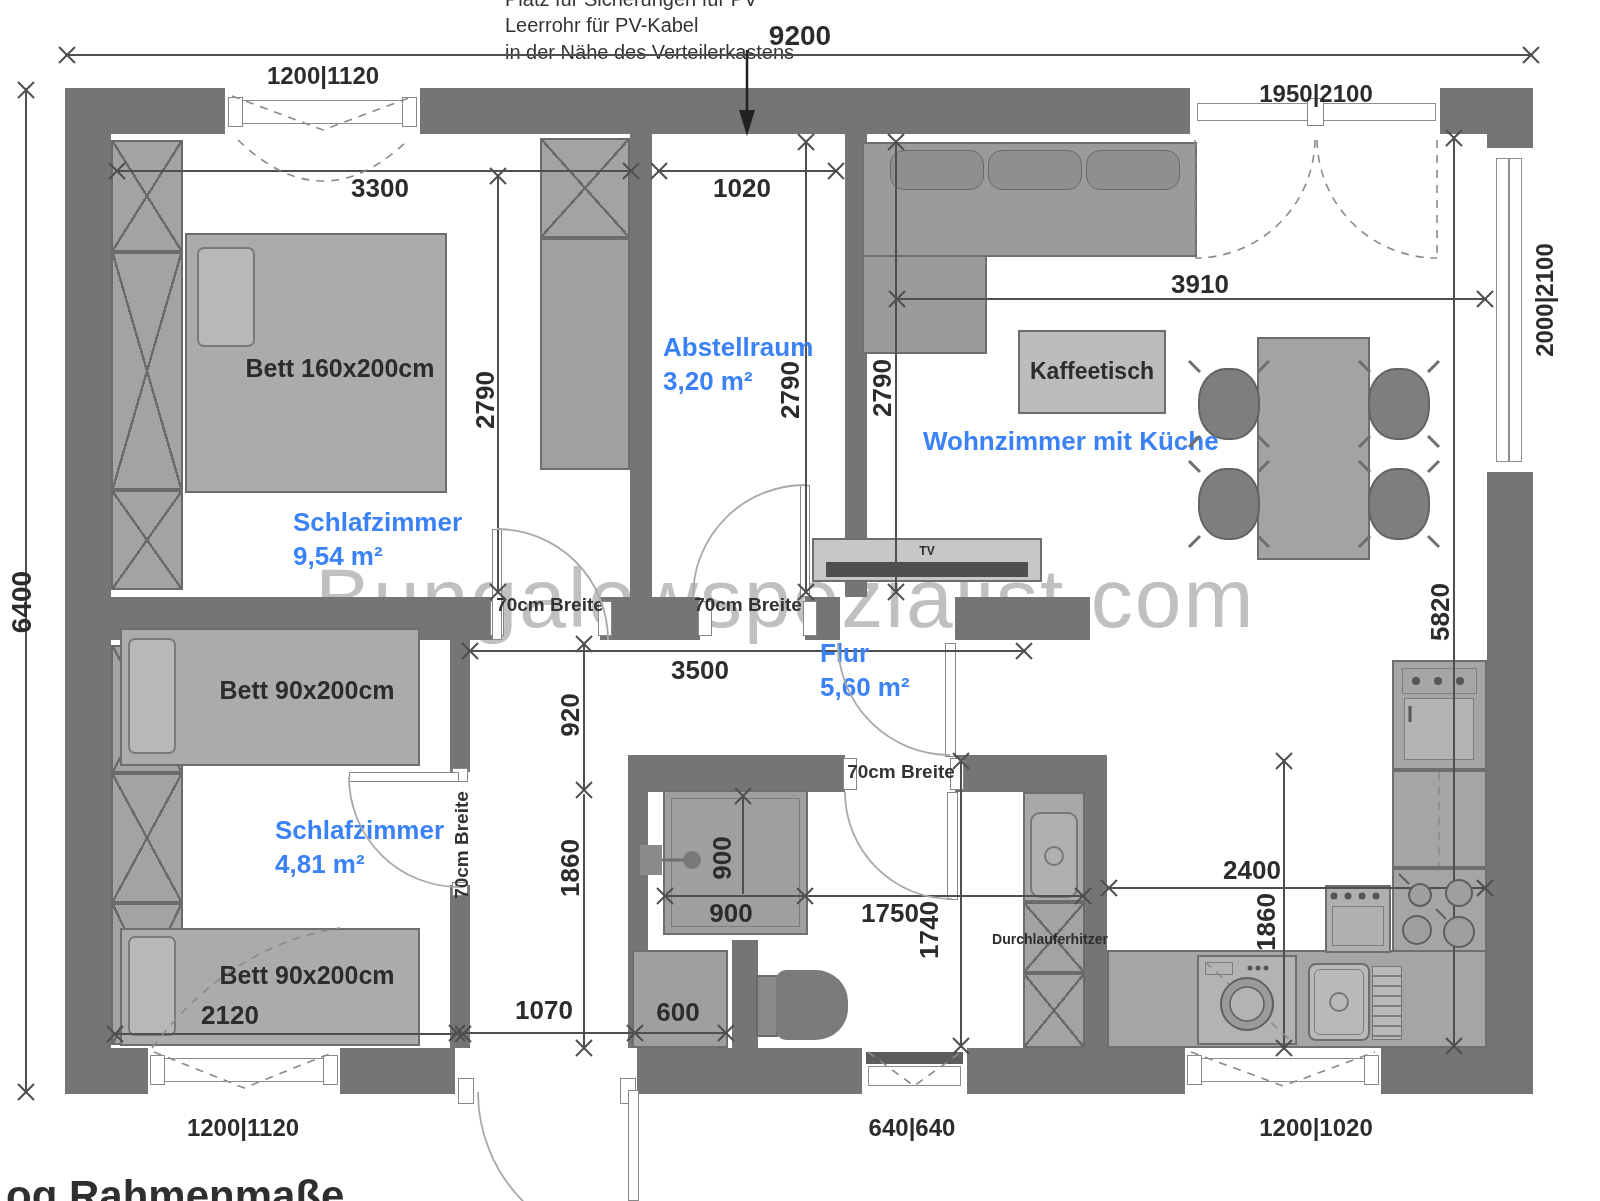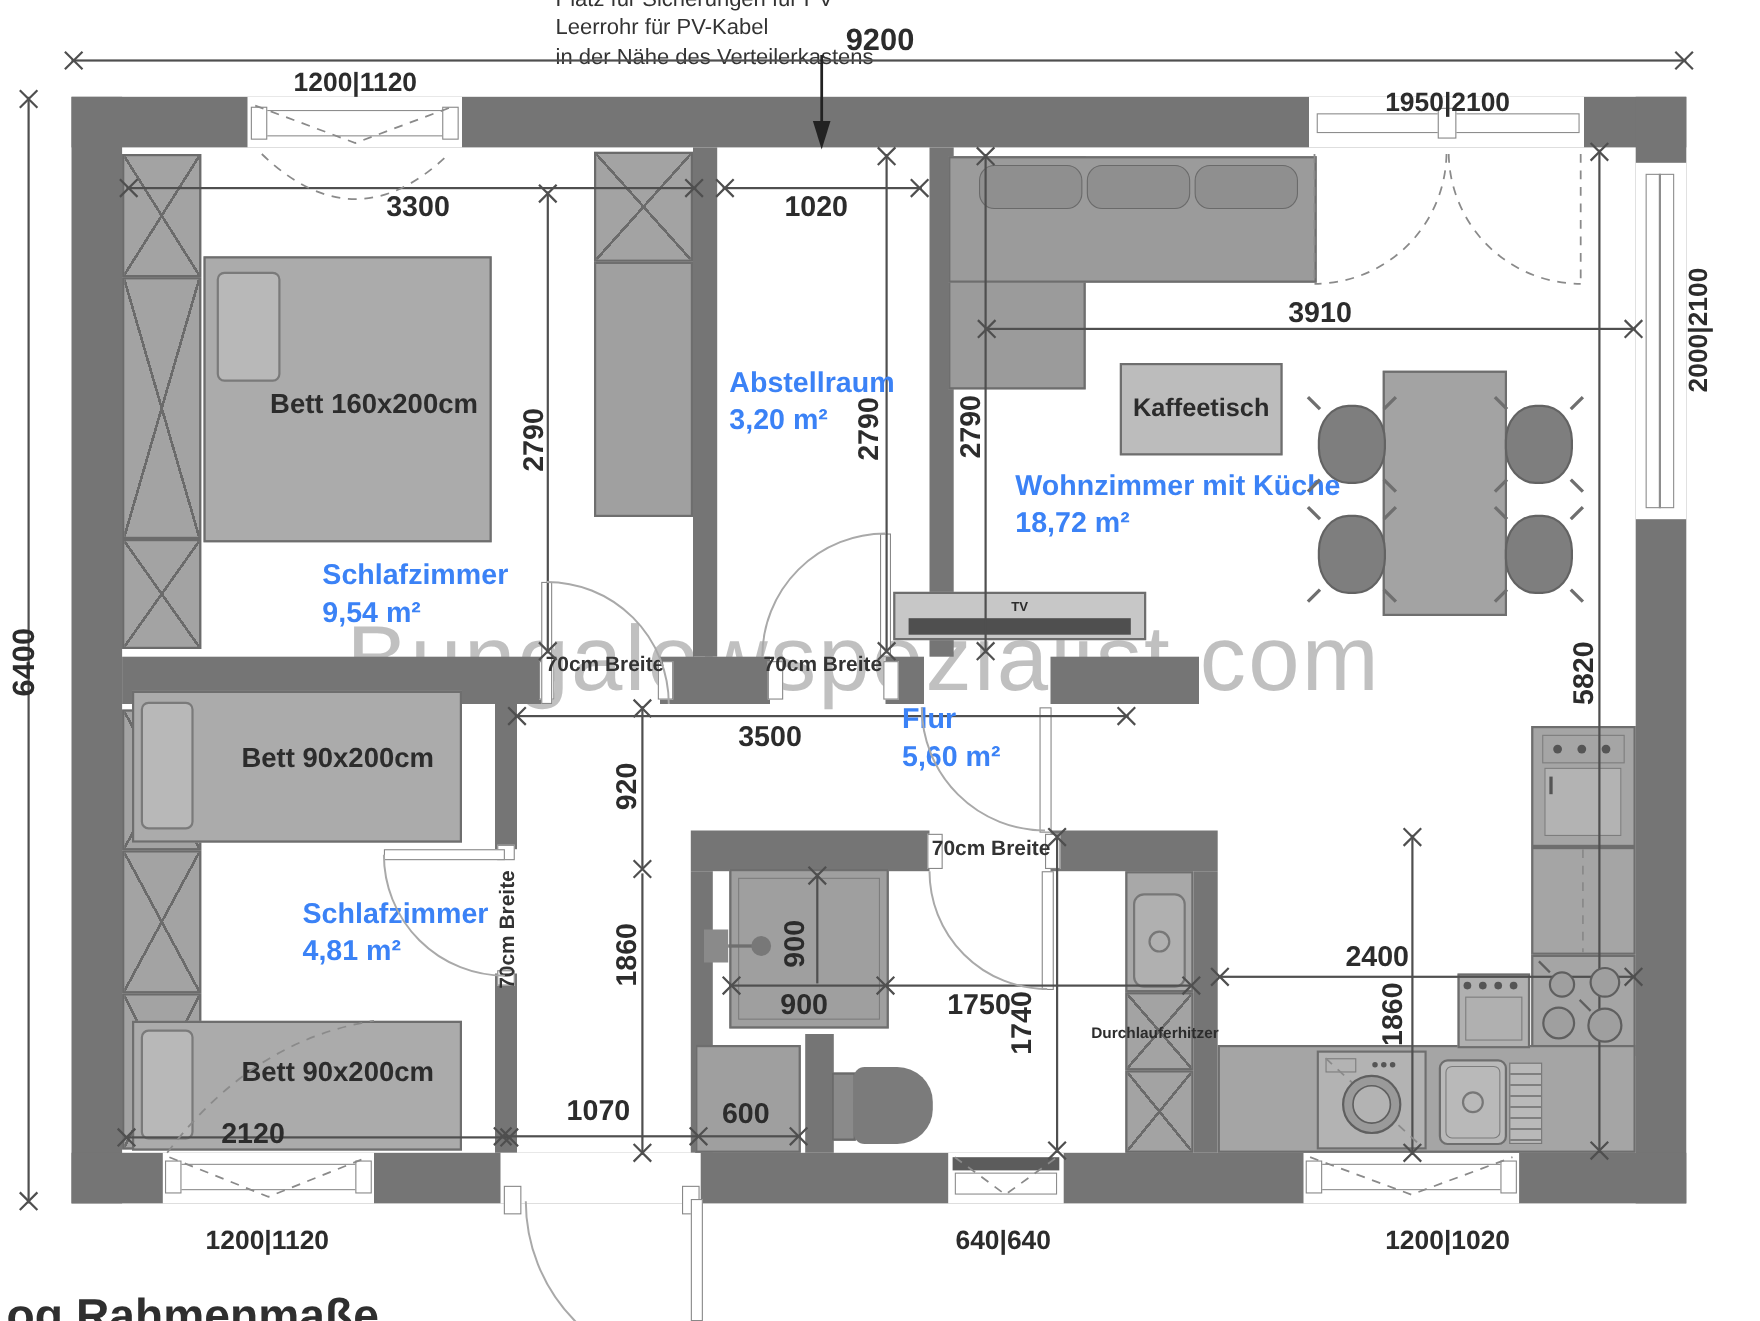--- a/index.html
+++ b/index.html
@@ -217,21 +217,21 @@
   <div class="lbl rot" style="left:1440px;top:612px;">5820</div>
   <div class="lbl" style="left:700px;top:670px;">3500</div>
   <div class="lbl rot" style="left:570px;top:715px;">920</div>
   <div class="lbl rot" style="left:570px;top:868px;">1860</div>
   <div class="lbl rot" style="left:722px;top:858px;">900</div>
   <div class="lbl" style="left:731px;top:913px;">900</div>
   <div class="lbl" style="left:890px;top:913px;">1750</div>
   <div class="lbl rot" style="left:929px;top:930px;">1740</div>
   <div class="lbl" style="left:1252px;top:870px;">2400</div>
   <div class="lbl rot" style="left:1266px;top:922px;">1860</div>
-  <div class="lbl" style="left:230px;top:1015px;margin-top:16px;">2120</div>
+  <div class="lbl" style="left:230px;top:1015px;">2120</div>
   <div class="lbl" style="left:544px;top:1010px;">1070</div>
   <div class="lbl" style="left:678px;top:1012px;">600</div>
   <div class="lbl win" style="left:243px;top:1128px;">1200|1120</div>
   <div class="lbl win" style="left:912px;top:1128px;">640|640</div>
   <div class="lbl win" style="left:1316px;top:1128px;text-align:right;">1200|1020</div>
 
   <div class="lbl sm" style="left:550px;top:605px;">70cm Breite</div>
   <div class="lbl sm" style="left:748px;top:605px;">70cm Breite</div>
   <div class="lbl sm" style="left:901px;top:772px;">70cm Breite</div>
   <div class="lbl sm rot" style="left:462px;top:845px;">70cm Breite</div>
@@ -239,21 +239,20 @@
   <div class="roomlbl" style="left:293px;top:505px;">
     <div>Schlafzimmer</div>
     <div>9,54 m²</div>
   </div>
   <div class="roomlbl" style="left:663px;top:330px;">
     <div>Abstellraum</div>
     <div>3,20 m²</div>
   </div>
   <div class="roomlbl" style="left:923px;top:424px;">
     <div>Wohnzimmer mit Küche</div>
-    <div>18,72 m²</div>
   </div>
   <div class="roomlbl" style="left:275px;top:813px;">
     <div>Schlafzimmer</div>
     <div>4,81 m²</div>
   </div>
   <div class="roomlbl" style="left:820px;top:636px;">
     <div>Flur</div>
     <div>5,60 m²</div>
   </div>
 

